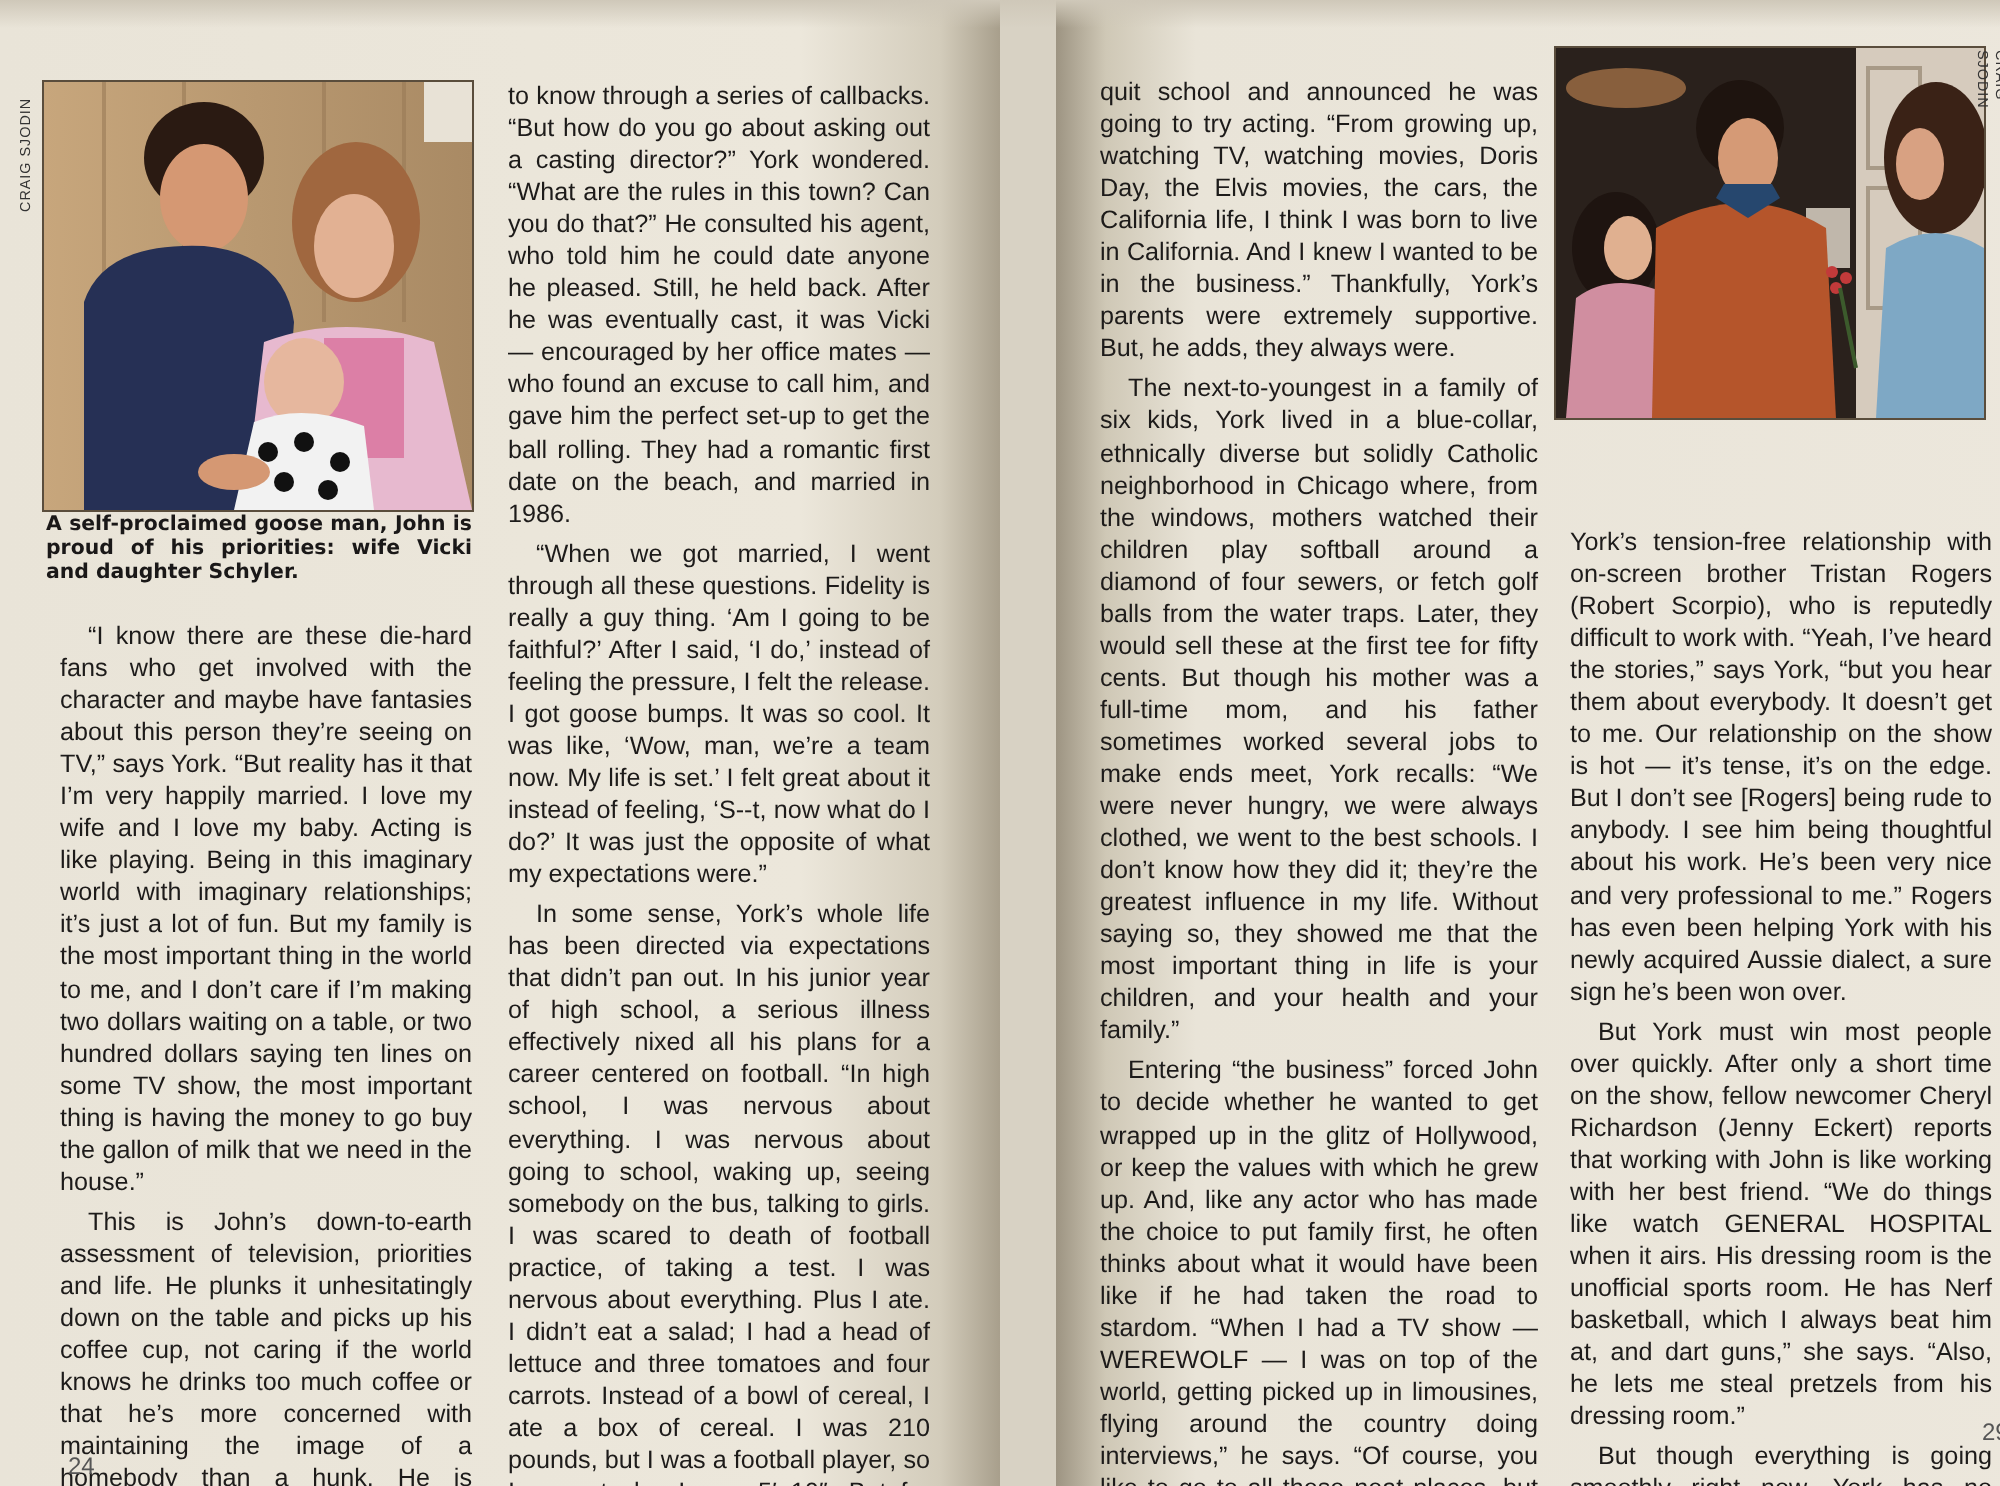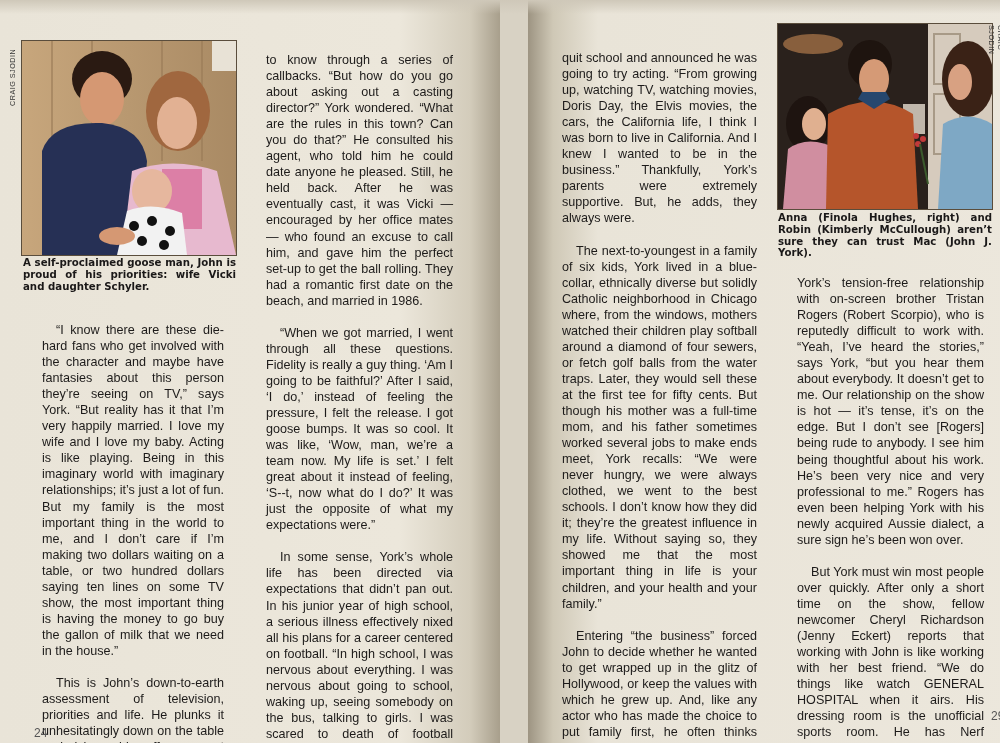--- a/index.html
+++ b/index.html
@@ -20,21 +20,21 @@
   .page.right {
     left:528px; width:500px;
     background:linear-gradient(to right, #9d9482 0%, #cfc8b6 5%, #e9e4d8 14%, #ece7dc 100%);
   }
   .topshadow { position:absolute; left:0; top:0; width:1000px; height:14px;
     background:linear-gradient(#cfc8b9, rgba(0,0,0,0)); }
   .col {
     position:absolute; font-size:12.6px; line-height:16.05px; color:#1d1b1a;
     text-align:justify; hyphens:manual;
   }
-  .col p { margin:16px; text-indent:0; }
+  .col p { margin:4px; text-indent:0; }
   .col p.ind { text-indent:14px; }
   .caption {
     position:absolute; font-family:"DejaVu Sans", sans-serif; font-weight:bold;
     font-size:10.2px; line-height:11.8px; color:#1a1818; text-align:justify;
   }
   .credit {
     position:absolute; font-size:7.2px; letter-spacing:0.5px; color:#333;
     transform-origin:left top;
   }
   .photo { position:absolute; overflow:hidden; border:1px solid #5a4d3c; }
@@ -140,21 +140,20 @@
             <circle cx="140" cy="120" r="3"></circle>
             <circle cx="145" cy="115" r="3"></circle>
             <circle cx="138" cy="112" r="3"></circle>
           </g>
         <line x1="142" y1="120" x2="150" y2="160" stroke="#3c5a2c" stroke-width="2"></line>
       </svg>
     </div>
 
     <div class="credit" style="left:470px; top:25px; transform:rotate(90deg); transform-origin:left top; left:477px;">CRAIG SJODIN</div>
 
-    <div class="caption" style="left:250px; top:212px; width:214px;">Anna (Finola Hughes, right) and Robin (Kimberly McCullough) aren’t sure they can trust Mac (John J. York).</div>
 
     <div class="col" style="left:253px; top:259px; width:219px;">
       <p>York’s tension-free relationship with on-screen brother Tristan Rogers (Robert Scorpio), who is reputedly difficult to work with. “Yeah, I’ve heard the stories,” says York, “but you hear them about everybody. It doesn’t get to me. Our relationship on the show is hot — it’s tense, it’s on the edge. But I don’t see [Rogers] being rude to anybody. I see him being thoughtful about his work. He’s been very nice and very professional to me.” Rogers has even been helping York with his newly acquired Aussie dialect, a sure sign he’s been won over.</p>
       <p class="ind">But York must win most people over quickly. After only a short time on the show, fellow newcomer Cheryl Richardson (Jenny Eckert) reports that working with John is like working with her best friend. “We do things like watch GENERAL HOSPITAL when it airs. His dressing room is the unofficial sports room. He has Nerf basketball, which I always beat him at, and dart guns,” she says. “Also, he lets me steal pretzels from his dressing room.”</p>
       <p class="ind"><span>But though everything is going smoothly right now, York has no illusions that it will continue. “They can fire me in thirteen weeks if they want to,” he notes. “I don’t expect anything out of Hollywood. My wife and I both drive Dodge Colts and we don’t want to live in Beverly Hills.” York knows the whole game is capricious and takes it in stride, utterly relaxed, confident he has it made. But, he points out, “I had it made when I was working in a restaurant.”</span></p>
     </div>
 
     <div class="pagenum" style="left:463px; top:709px;">29</div>
   </div>
 

